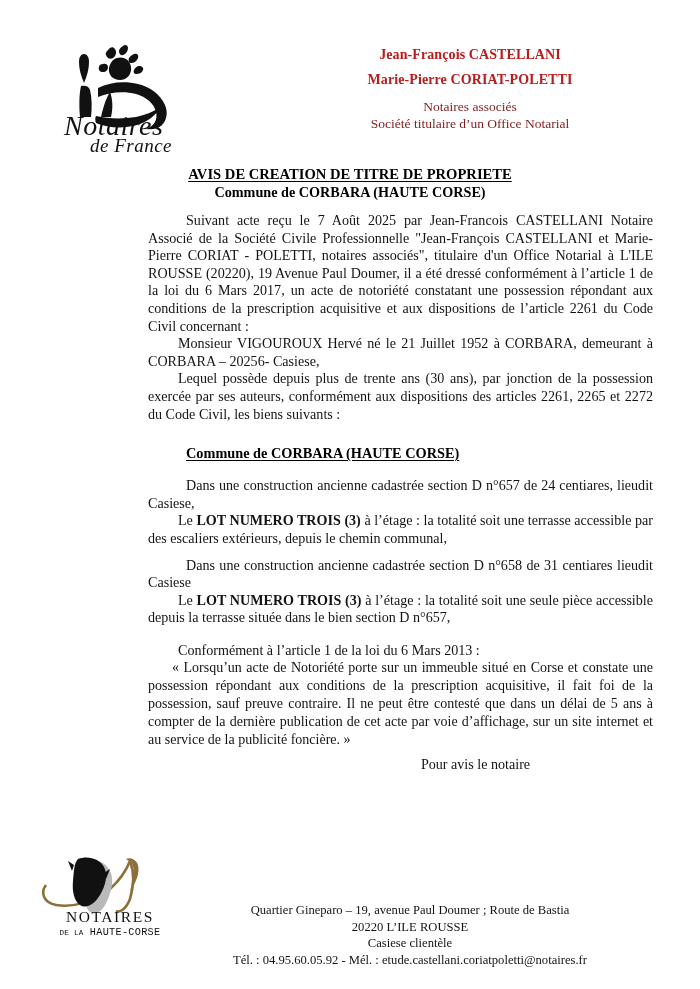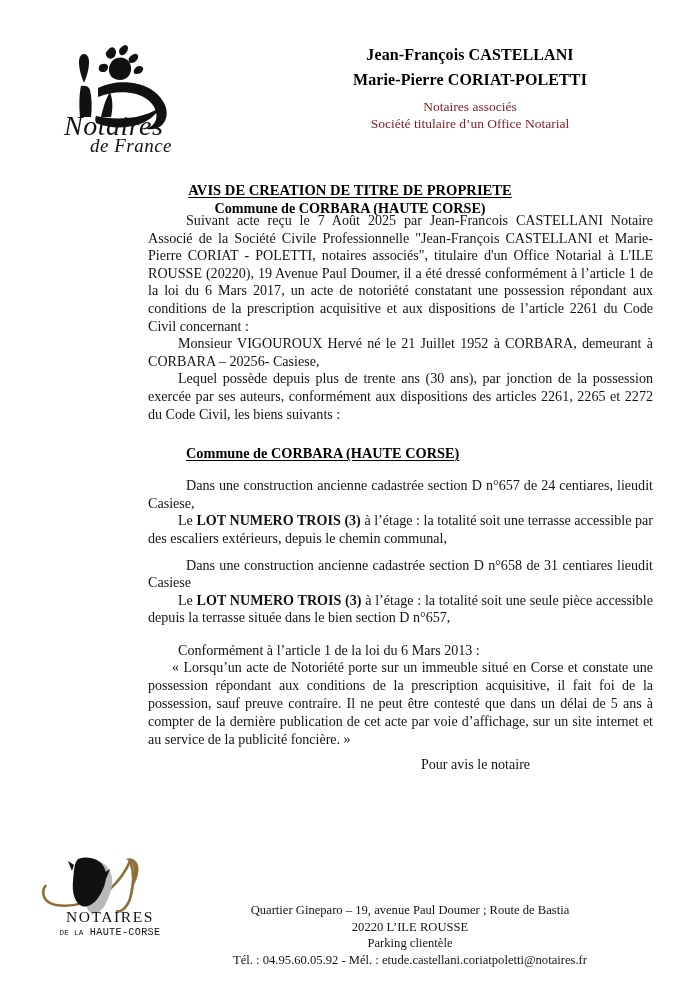--- a/index.html
+++ b/index.html
@@ -44,24 +44,24 @@
 
   .office-names {
     position: absolute;
     left: 250px;
     top: 42px;
     width: 440px;
     text-align: center;
   }
   .office-name-line {
     font-weight: bold;
-    font-size: 16px;
+    font-size: 14px;
     line-height: 25px;
     letter-spacing: 0.1px;
-    color: #000000;
+    color: #b91c1c;
     white-space: nowrap;
   }
   .office-sub {
     position: absolute;
     left: 250px;
     top: 98px;
     width: 440px;
     text-align: center;
   }
   .office-sub-line {
@@ -78,21 +78,20 @@
     width: 600px;
     text-align: center;
   }
   .doc-title-main {
     font-weight: bold;
     font-size: 14.6px;
     line-height: 18px;
     text-decoration: underline;
     text-underline-offset: 2px;
     color: #000;
-    margin-top: 16px;
   }
   .doc-title-sub {
     font-weight: bold;
     font-size: 14.2px;
     line-height: 18px;
     color: #000;
   }
 
   
   .body-area {
@@ -303,18 +302,18 @@
     </div>
 
     <div class="footer-logo-text">
       <div class="fl-main">NOTAIRES</div>
       <div class="fl-sub"><span class="tiny">DE LA</span> <span>HAUTE-CORSE</span></div>
     </div>
 
     <div class="footer-contact">
       <div class="fc-line">Quartier Gineparo – 19, avenue Paul Doumer ; Route de Bastia</div>
       <div class="fc-line">20220 L’ILE ROUSSE</div>
-      <div class="fc-line">Parking clientèle</div>
+      <div class="fc-line">Casiese clientèle</div>
       <div class="fc-line">Tél. : 04.95.60.05.92 - Mél. : etude.castellani.coriatpoletti@notaires.fr</div>
     </div>
   </div>
 
 </div>
 
 </body></html>

